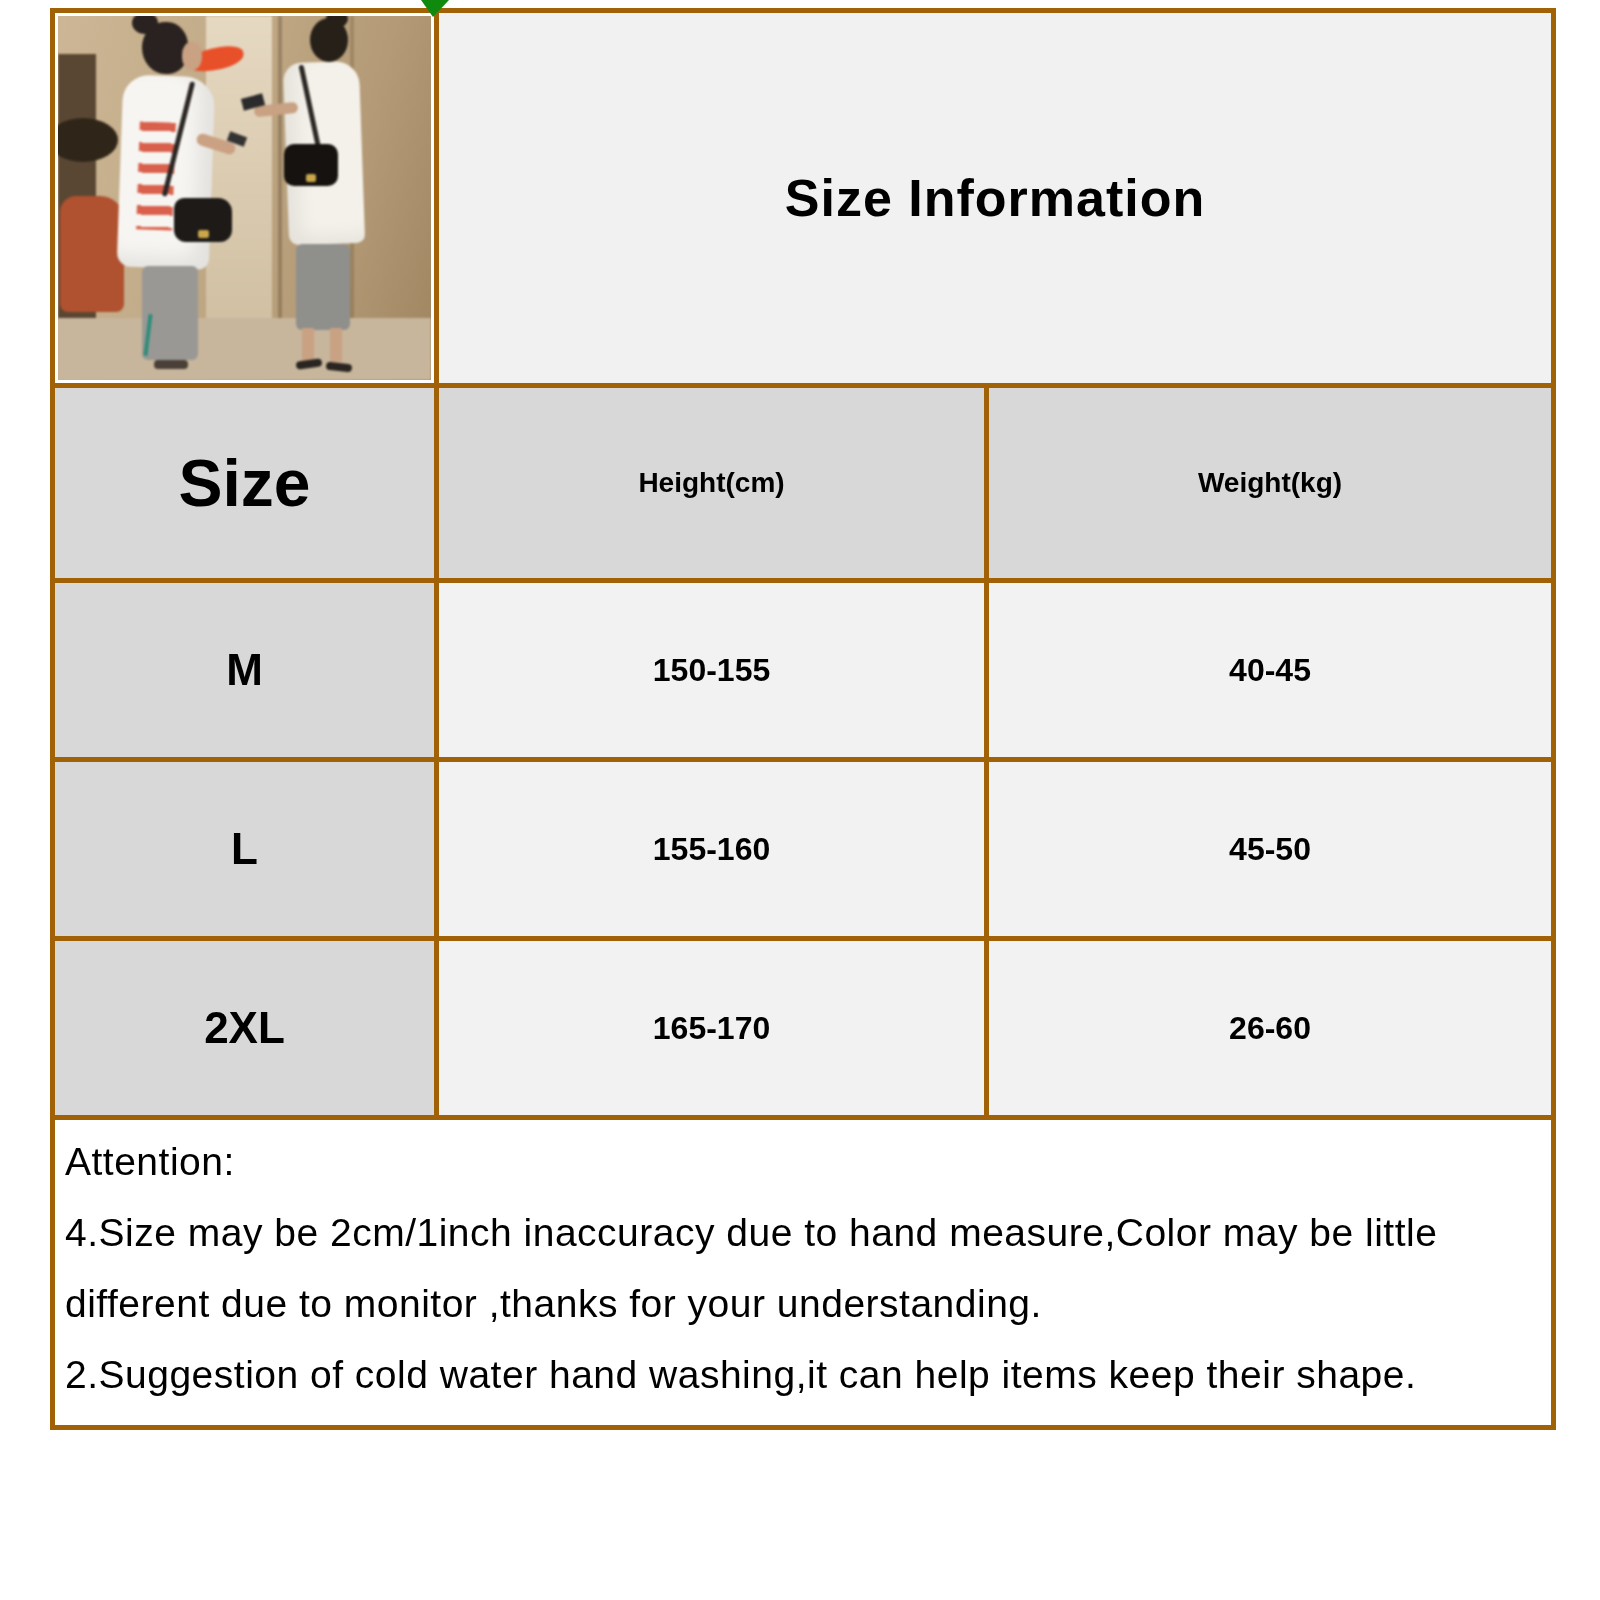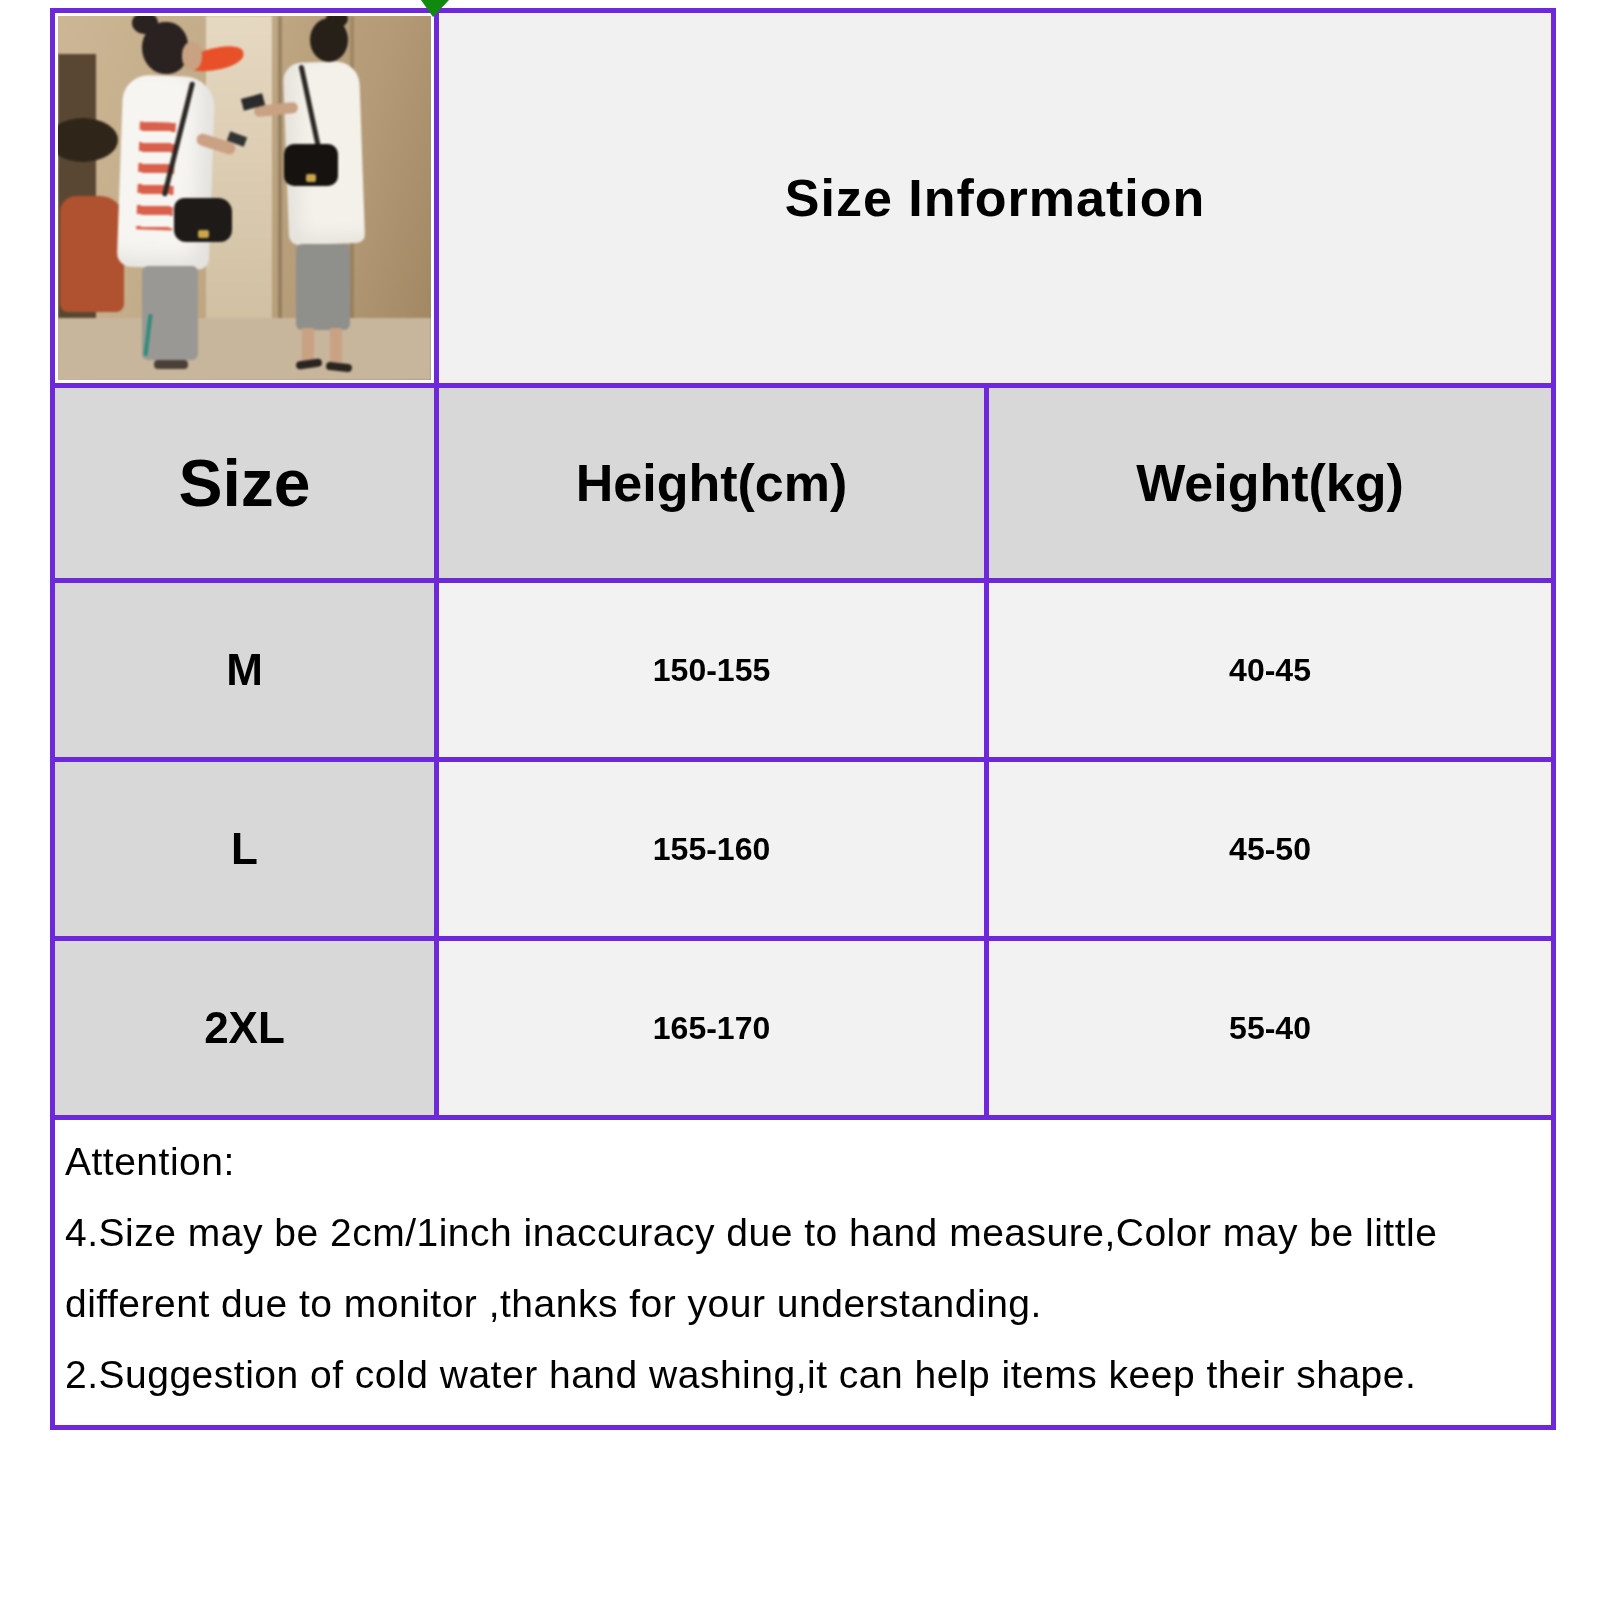--- a/index.html
+++ b/index.html
@@ -7,29 +7,29 @@
     width:1600px;height:1600px;background:#ffffff;position:relative;
     font-family:"Liberation Sans","DejaVu Sans",sans-serif;color:#000;
     overflow:hidden;
   }
   
   table.size-table{
     position:absolute;left:50px;top:8px;width:1501px;
     border-collapse:collapse;table-layout:fixed;
   }
   .size-table td{
-    border:5px solid #6d28d9;text-align:center;vertical-align:middle;
+    border:5px solid #a16207;text-align:center;vertical-align:middle;
     overflow:hidden;padding:0;
   }
   td.photo-cell{background:#ffffff;height:364px;padding:3px;}
   td.title-cell{background:#f1f1f1;position:relative;}
   .title-text{font-size:52px;font-weight:bold;letter-spacing:1px;}
   td.hdr{background:#d8d8d8;height:190px;}
   .size-hdr-text{font-size:66px;font-weight:bold;}
-  .col-hdr-text{font-size:52px;font-weight:bold;text-align:center;}
+  .col-hdr-text{font-size:28px;font-weight:bold;text-align:center;}
   td.label-cell{background:#d8d8d8;font-size:44px;font-weight:bold;height:174px;}
   td.value-cell{background:#f2f2f2;font-size:32px;font-weight:bold;}
   td.attention-cell{
     background:#ffffff;height:299px;text-align:left;vertical-align:top;
     padding:6px 10px 0 10px;font-size:39px;line-height:71px;font-weight:normal;
     letter-spacing:0.5px;
   }
   .att-line{white-space:nowrap;}
   
   .corner-marker{
@@ -168,21 +168,21 @@
     <td class="value-cell">40-45</td>
   </tr>
   <tr>
     <td class="label-cell">L</td>
     <td class="value-cell">155-160</td>
     <td class="value-cell">45-50</td>
   </tr>
   <tr>
     <td class="label-cell">2XL</td>
     <td class="value-cell">165-170</td>
-    <td class="value-cell">55-40</td>
+    <td class="value-cell">26-60</td>
   </tr>
 
   <tr>
     <td class="attention-cell" colspan="3">
       <div class="att-line">Attention:</div>
       <div class="att-line">4.Size may be 2cm/1inch inaccuracy due to hand measure,Color may be little</div>
       <div class="att-line">different due to monitor ,thanks for your understanding.</div>
       <div class="att-line">2.Suggestion of cold water hand washing,it can help items keep their shape.</div>
     </td>
   </tr>

